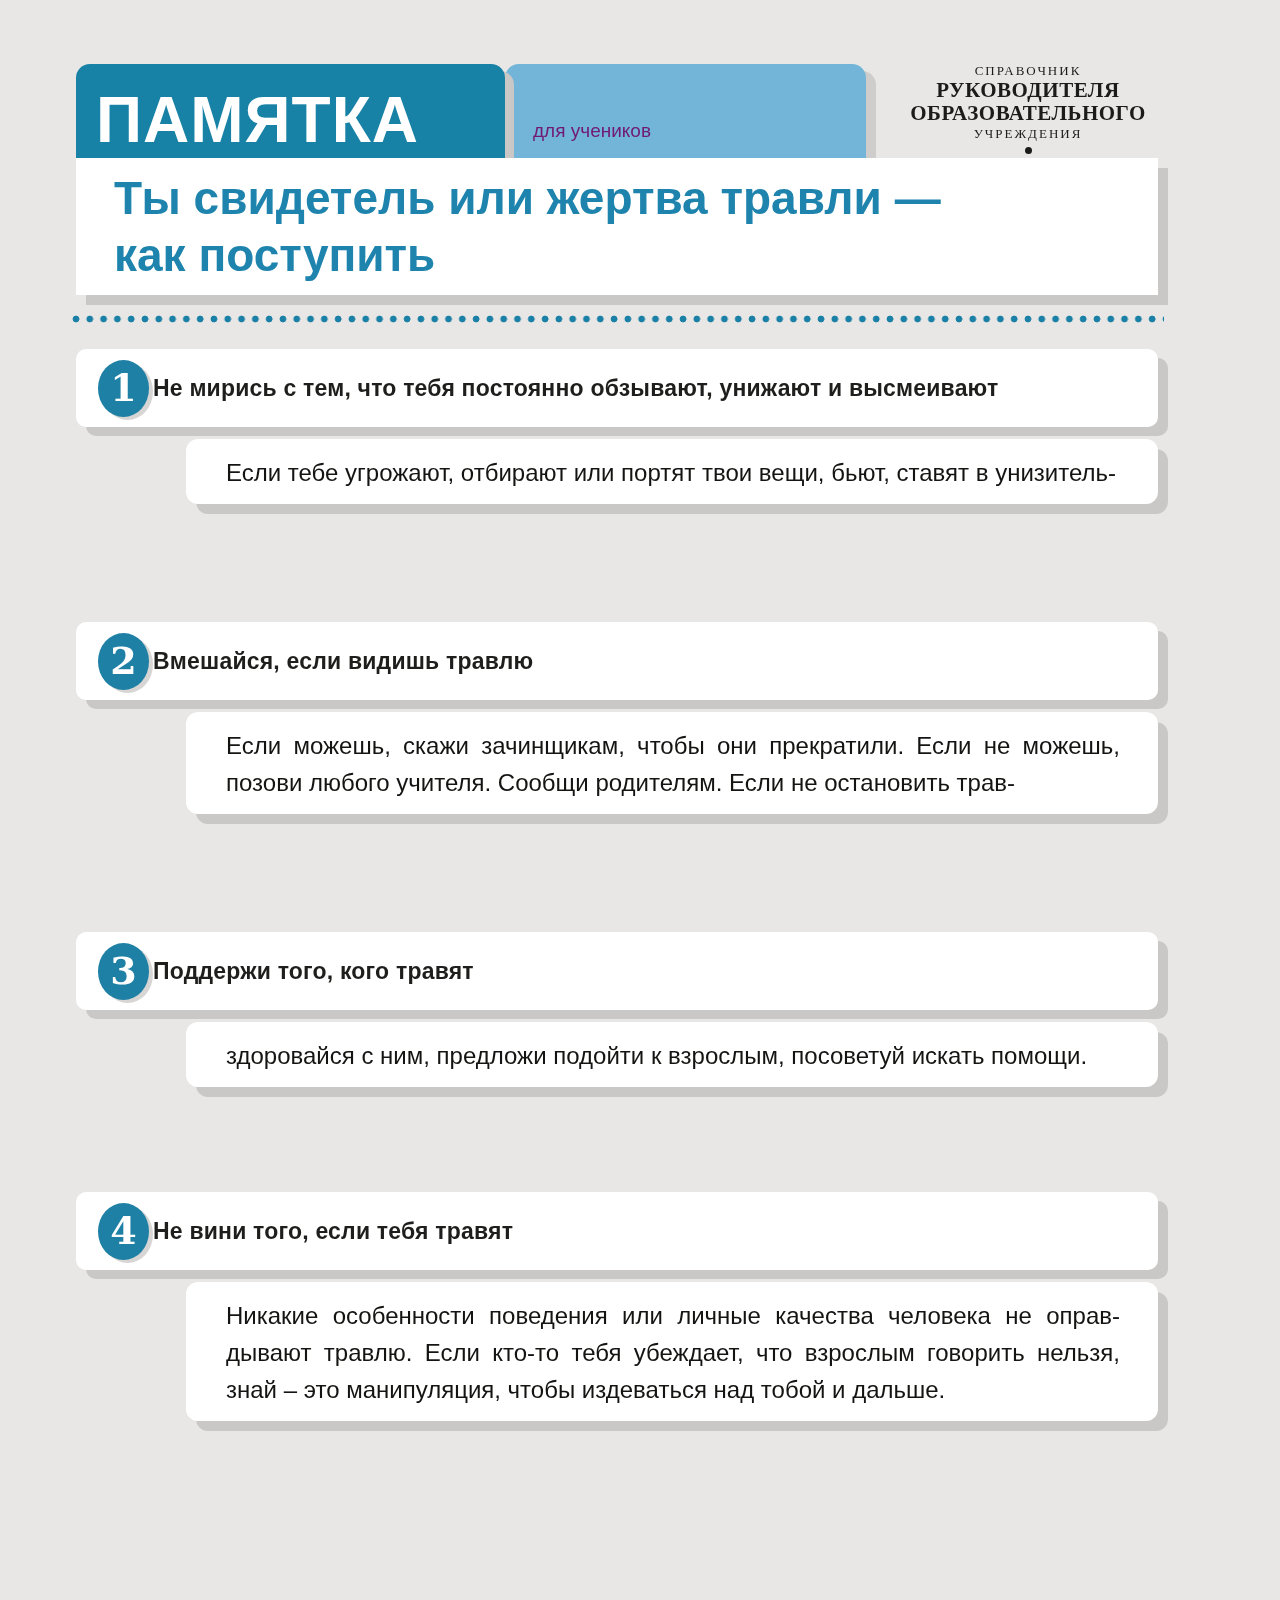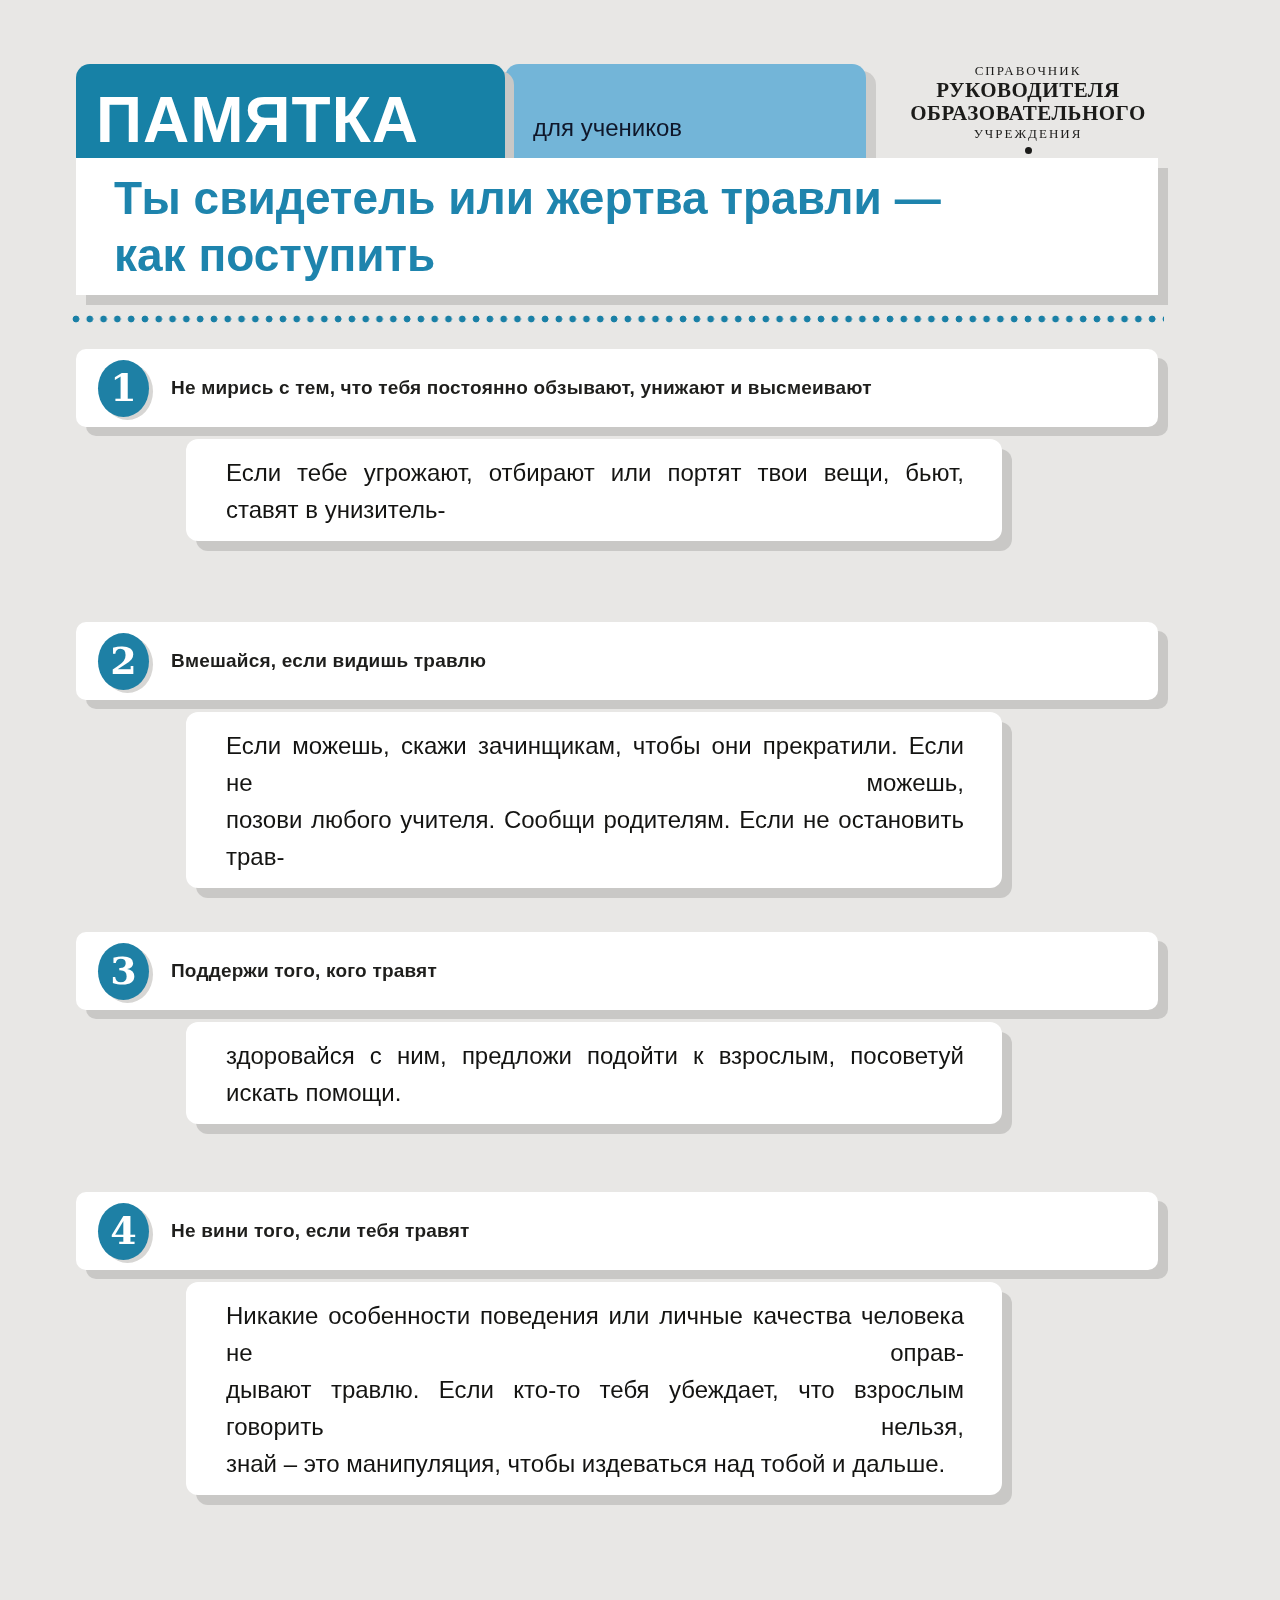--- a/index.html
+++ b/index.html
@@ -29,21 +29,21 @@
   .tab-light {
     position: absolute; left: 505px; top: 64px;
     width: 361px; height: 94px;
     background: #73b5d8;
     border-radius: 14px 14px 0 0;
     box-shadow: 10px 7px 0 #cecdcb;
     z-index: 2;
     display: flex; align-items: flex-end;
     padding: 0 0 16px 28px;
   }
-  .tab-light .audience { color: #0f172a; font-size: 24px; }
+  .tab-light .audience { color: #701a75; font-size: 19px; }
 
   
   .publisher {
     position: absolute; left: 900px; top: 62px; width: 256px;
     text-align: center; color: #1b1b19;
     font-family: "Liberation Serif", "DejaVu Serif", serif;
     z-index: 1;
   }
   .pub-small { font-size: 13px; letter-spacing: 2px; line-height: 17px; }
   .pub-big   { font-size: 21px; font-weight: bold; letter-spacing: 0.5px; line-height: 23px; }
@@ -90,28 +90,28 @@
     width: 51px; height: 57px;
     background: #1e80a5; border-radius: 50%;
     box-shadow: 4px 3px 0 #d7d6d4;
     display: flex; align-items: center; justify-content: center;
   }
   .num-circle span {
     color: #ffffff; font-family: "DejaVu Serif", "Liberation Serif", serif;
     font-weight: bold; font-size: 38px; line-height: 1;
   }
   .head-text {
-    margin-left: 22px;
-    color: #1e1e1c; font-weight: bold; font-size: 19px;
+    margin-left: 4px;
+    color: #1e1e1c; font-weight: bold; font-size: 23px;
     letter-spacing: 0.2px;
   }
 
   .body-card {
     margin-left: 186px; margin-top: 12px;
-    width: 816px;
+    width: 972px;
     background: #ffffff; border-radius: 12px;
     box-shadow: 10px 10px 0 #c9c8c6;
     padding: 15px 38px 13px 40px;
   }
   .body-line {
     color: #141412; font-size: 24px; line-height: 37px;
     text-align: justify; text-align-last: justify;
   }
   .body-line:last-child { text-align-last: left; }
 </style>

